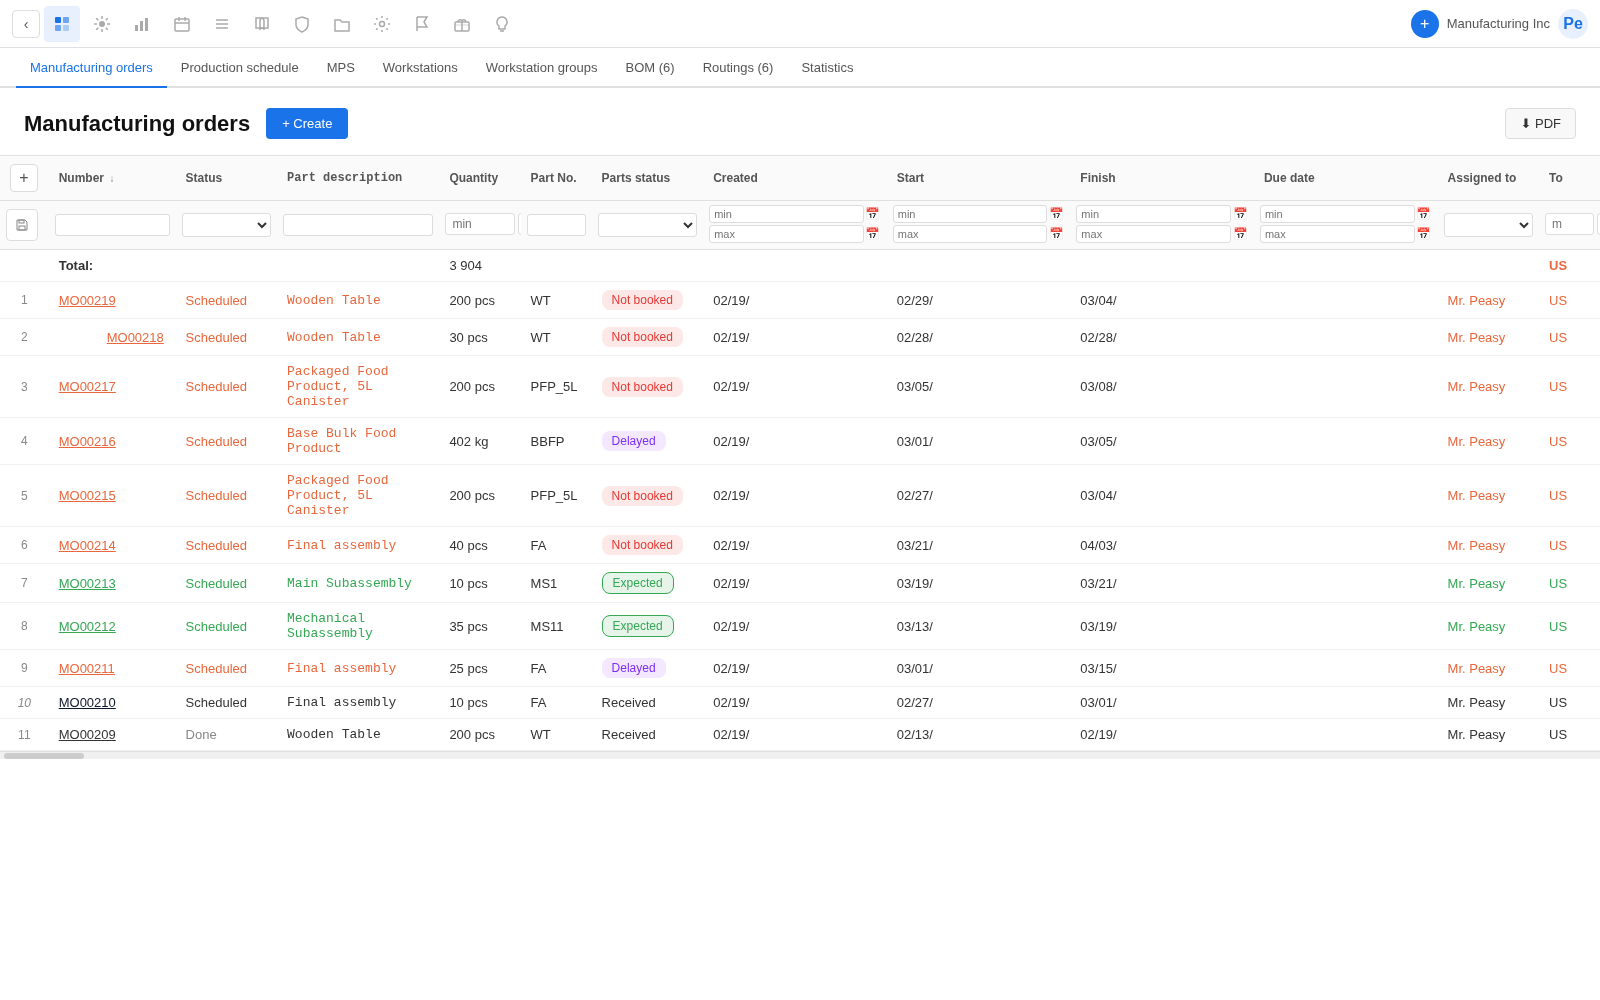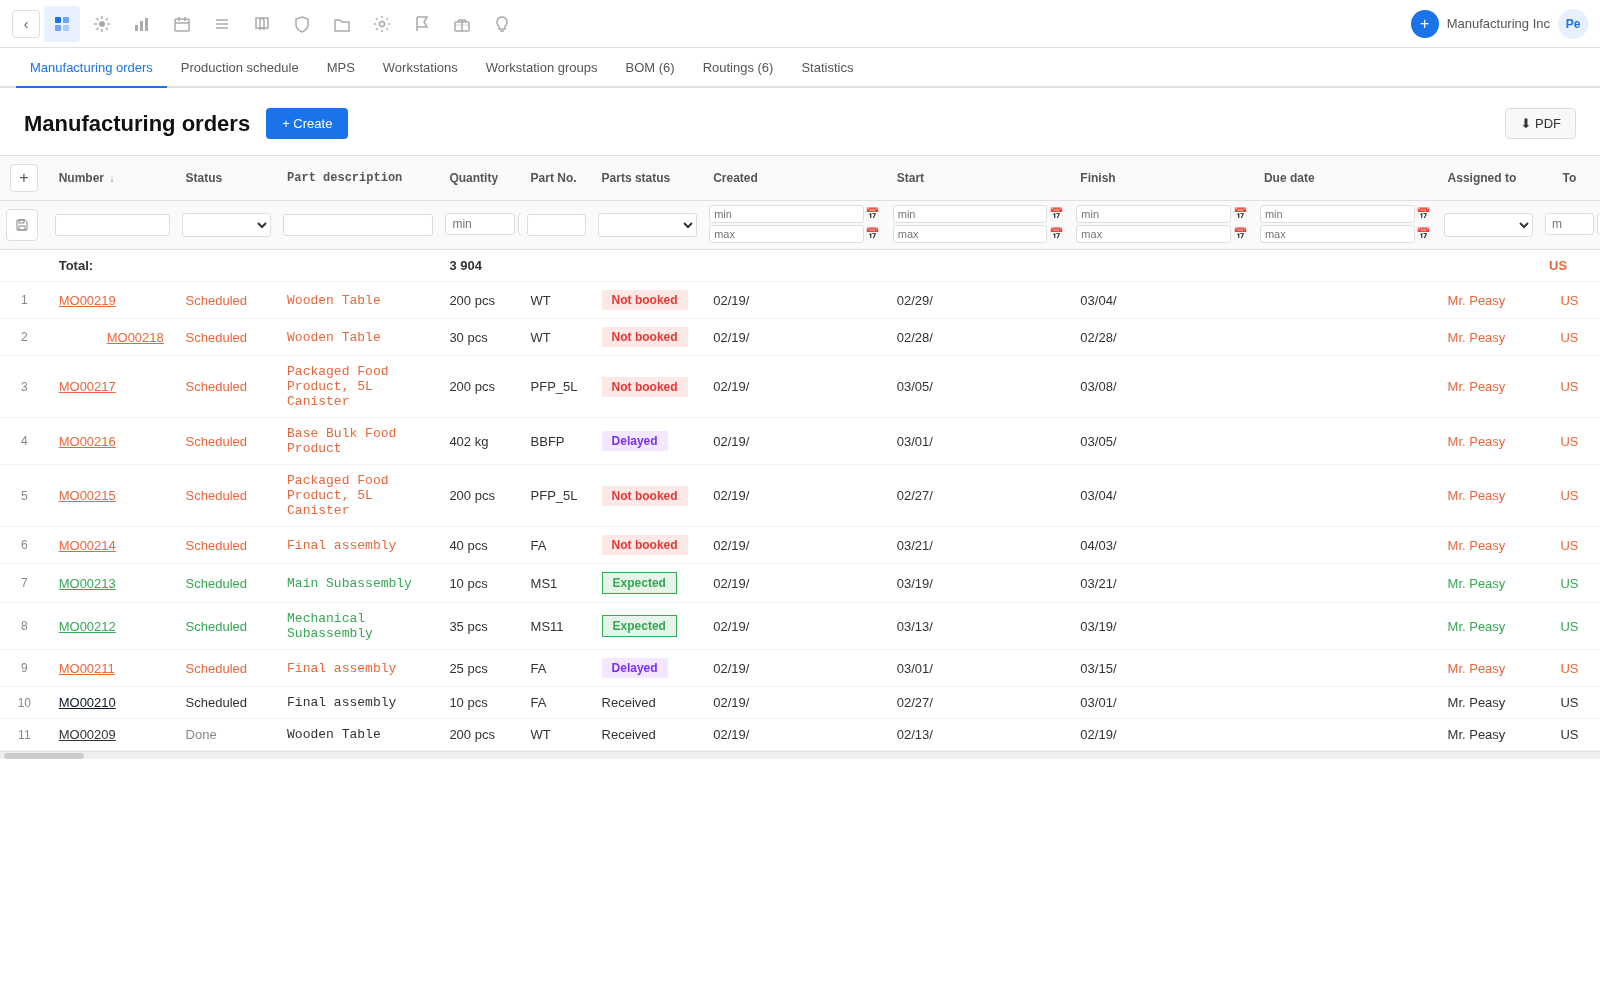--- a/index.html
+++ b/index.html
@@ -74,26 +74,26 @@
     .col-status { width: 100px; }
     .col-desc { width: 160px; font-family: Liberation Mono, monospace; }
     .col-qty { width: 80px; }
     .col-part { width: 70px; }
     .col-parts-status { width: 110px; }
     .col-created { width: 100px; }
     .col-start { width: 100px; }
     .col-finish { width: 100px; }
     .col-due { width: 100px; }
     .col-assigned { width: 100px; }
-    .col-total { width: 60px; text-align: center; }
+    .col-total { width: 60px; }
 
     .order-link { color: #e8673c; text-decoration: underline; cursor: pointer; }
 
     .badge {
-      display: inline-block; padding: 3px 10px; border-radius: 0; font-size: 12px; font-weight: 700; white-space: nowrap;
+      display: inline-block; padding: 3px 10px; border-radius: 8px; font-size: 12px; font-weight: 400; white-space: nowrap;
     }
     .badge-not-booked { background: #fce8e6; color: #e53935; }
     .badge-delayed { background: #f3e8ff; color: #7b2ff7; }
     .badge-expected { background: #e6f4ea; color: #34a853; border: 1px solid #34a853; }
 
     .filter-input {
       width: 100%; border: 1px solid #ddd; border-radius: 3px; padding: 3px 6px;
       font-size: 12px; color: #333; background: #fff;
     }
     .filter-select {
@@ -213,21 +213,21 @@
     <button class="toolbar-icon-btn">
       <svg width="18" height="18" viewBox="0 0 18 18">
           <path d="M9 2a5 5 0 0 1 3 9v3H6v-3A5 5 0 0 1 9 2z" stroke="#aaa" stroke-width="1.5" fill="none"></path>
           <line x1="7" y1="16" x2="11" y2="16" stroke="#aaa" stroke-width="1.5"></line>
         </svg>
     </button>
   </div>
   <div class="toolbar-right">
     <button class="add-btn-circle">+</button>
     <span style="font-size:13px;color:#555;">Manufacturing Inc</span>
-    <div style="width:30px;height:30px;border-radius:50%;background:#e8f0fe;color:#1a73e8;display:flex;align-items:center;justify-content:center;font-size:12px;font-weight:600;cursor:pointer;">Pe</div>
+    <div style="width:30px;height:30px;border-radius:50%;background:#e8f0fe;color:#1a73e8;display:flex;align-items:center;justify-content:center;font-size:16px;font-weight:600;cursor:pointer;">Pe</div>
   </div>
 </div>
 
 <div class="nav-bar">
   <div class="nav-item active">Manufacturing orders</div>
   <div class="nav-item">Production schedule</div>
   <div class="nav-item">MPS</div>
   <div class="nav-item">Workstations</div>
   <div class="nav-item">Workstation groups</div>
   <div class="nav-item">BOM (6)</div>
@@ -355,21 +355,21 @@
         </th>
       </tr>
     </thead>
     <tbody id="table-body">
 
       <tr class="total-row">
         <td></td>
         <td style="font-weight:700;">Total:</td>
         <td></td>
         <td></td>
-        <td style="font-weight:700;">3 904</td>
+        <td style="font-weight:400;">3 904</td>
         <td></td>
         <td></td>
         <td></td>
         <td></td>
         <td></td>
         <td></td>
         <td></td>
         <td style="color:#e8673c;font-weight:700;">US</td>
       </tr>
     <tr>
@@ -519,21 +519,21 @@
     <td class="col-part">FA</td>
     <td class="col-parts-status"><span class="badge badge-delayed">Delayed</span></td>
     <td class="col-created">02/19/</td>
     <td class="col-start">03/01/</td>
     <td class="col-finish">03/15/</td>
     <td class="col-due"></td>
     <td class="col-assigned" style="color:#e8673c;">Mr. Peasy</td>
     <td class="col-total" style="color:#e8673c;">US</td>
   </tr>
         <tr>
-    <td class="col-num" style="color:#888;">10</td>
+    <td class="col-num" style="color:#888;font-style:italic;">10</td>
     <td class="col-number">
       <a class="order-link" style="color:#0f172a;">MO00210</a>
     </td>
     <td class="col-status" style="color:#333;">Scheduled</td>
     <td class="col-desc" style="color:#333;">Final assembly</td>
     <td class="col-qty">10 pcs</td>
     <td class="col-part">FA</td>
     <td class="col-parts-status"><span>Received</span></td>
     <td class="col-created">02/19/</td>
     <td class="col-start">02/27/</td>

